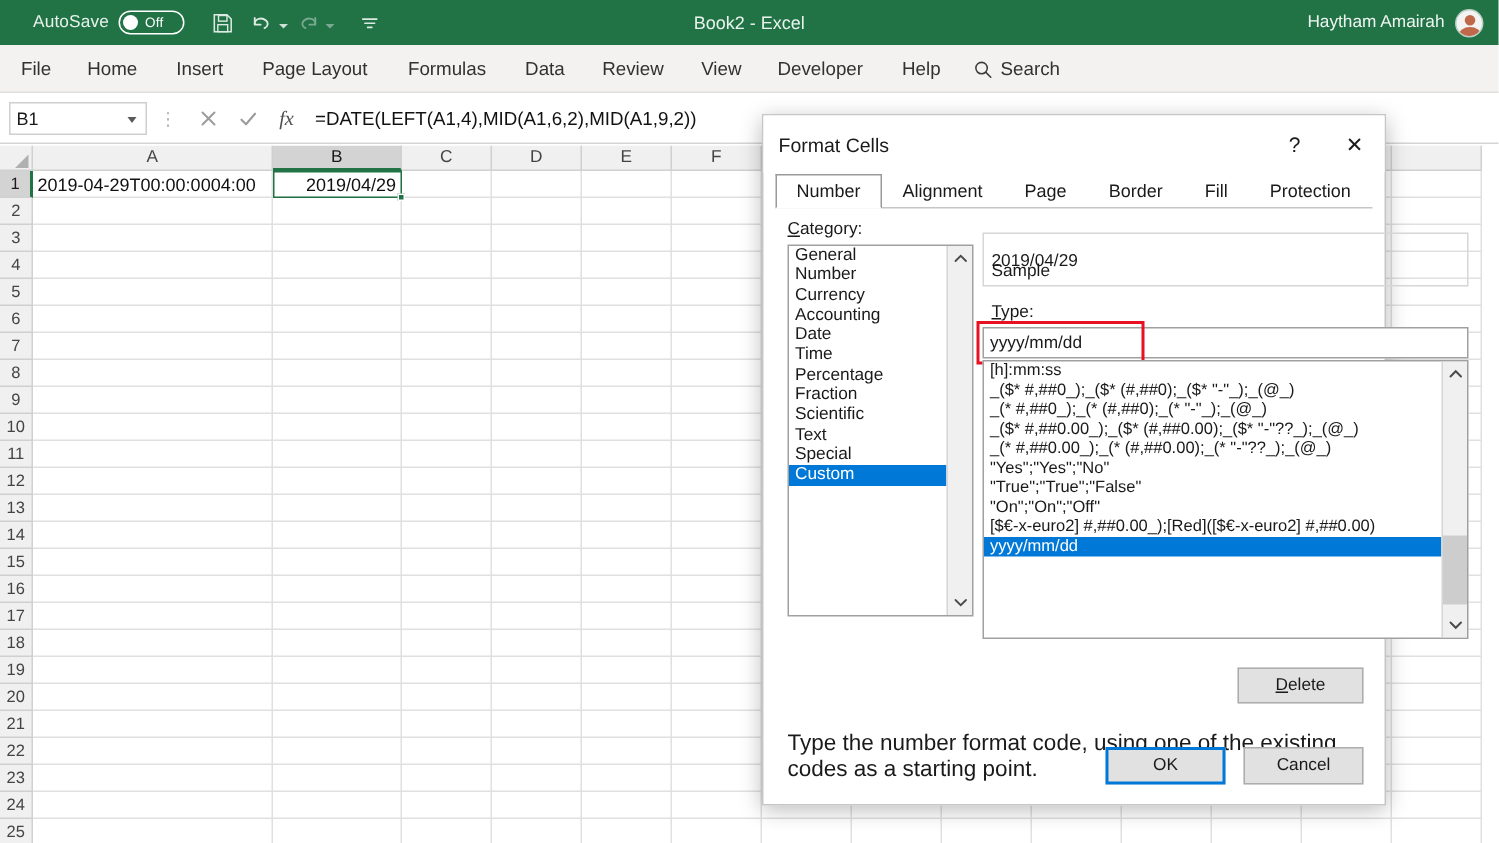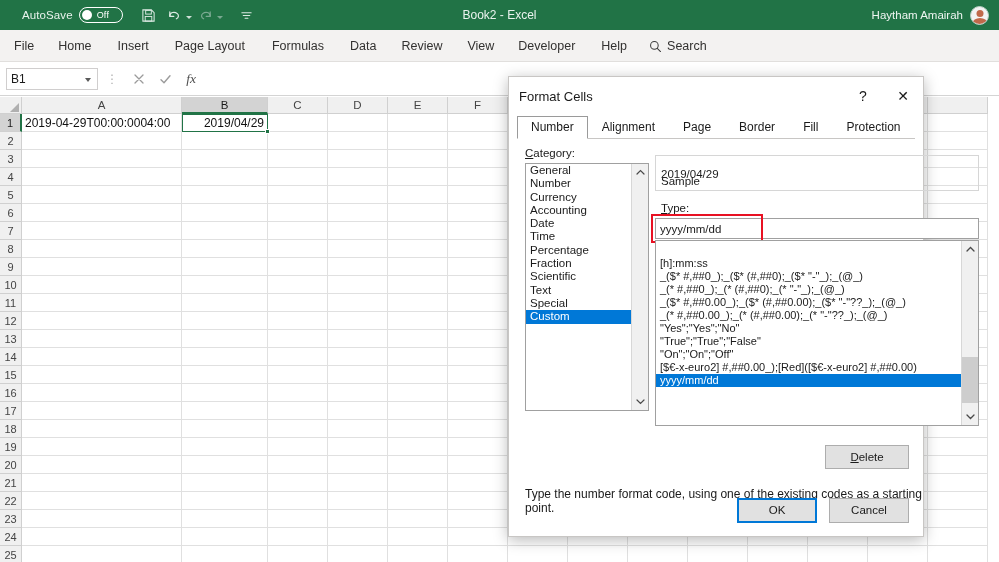--- a/index.html
+++ b/index.html
@@ -265,39 +265,39 @@
     width: 112px; height: 29px;
     border: 2px solid #e81123;
     pointer-events: none;
   }
   #codes-list {
     position: absolute; left: 146px; top: 101px;
     width: 324px; height: 186px;
     border: 1px solid #a0a0a0; background: #fff;
     overflow: hidden;
   }
-  #codes-items { position: absolute; left: 0; top: 16px; right: 17px; }
+  #codes-items { position: absolute; left: 0; top: 0; right: 17px; }
   .code-item {
     font-size: 11px; color: #1a1a1a;
     height: 13px; line-height: 13px;
     padding-left: 4px; white-space: nowrap;
     font-family: "Liberation Sans", sans-serif;
   }
   .code-item.sel { background: #0078d7; color: #ffffff; }
 
   #delete-btn {
     position: absolute; right: 14px; top: 306px;
     width: 84px; height: 24px;
     background: #e1e1e1; border: 1px solid #adadad;
     font-size: 11.5px; color: #1a1a1a;
     display: flex; align-items: center; justify-content: center;
   }
   #hint-text {
     position: absolute; left: 16px; top: 348px;
-    font-size: 12px; color: #1a1a1a;
+    font-size: 15px; color: #1a1a1a;
   }
   #dlg-footer {
     position: absolute; left: 0; bottom: 0; width: 100%; height: 52px;
     display: flex; align-items: center; justify-content: flex-end;
     padding-right: 14px; gap: 12px;
   }
   .foot-btn {
     width: 80px; height: 25px;
     background: #e1e1e1; border: 1px solid #adadad;
     font-size: 11.5px; color: #1a1a1a;
@@ -388,20 +388,21 @@
       </svg>
   </span>
   <span class="fb-btn">
     <svg width="13" height="13" viewBox="0 0 13 13">
         <path d="M2 6.8 L5 9.8 L11 2.8" fill="none" stroke="#9b9b9b" stroke-width="1.4" stroke-linecap="round" stroke-linejoin="round"></path>
       </svg>
   </span>
   <span class="fb-btn">
       <span id="fx-label">fx</span>
     </span>
+  <div id="formula-input">=DATE(LEFT(A1,4),MID(A1,6,2),MID(A1,9,2))</div>
 </div>
 
 <div id="grid-wrap">
   <div id="corner"></div>
   <div id="colheads">
       <div class="colhead" style="width: 160px;">A</div>
       <div class="colhead sel" style="width: 86px;">B</div>
       <div class="colhead" style="width: 60px;">C</div>
       <div class="colhead" style="width: 60px;">D</div>
       <div class="colhead" style="width: 60px;">E</div>

